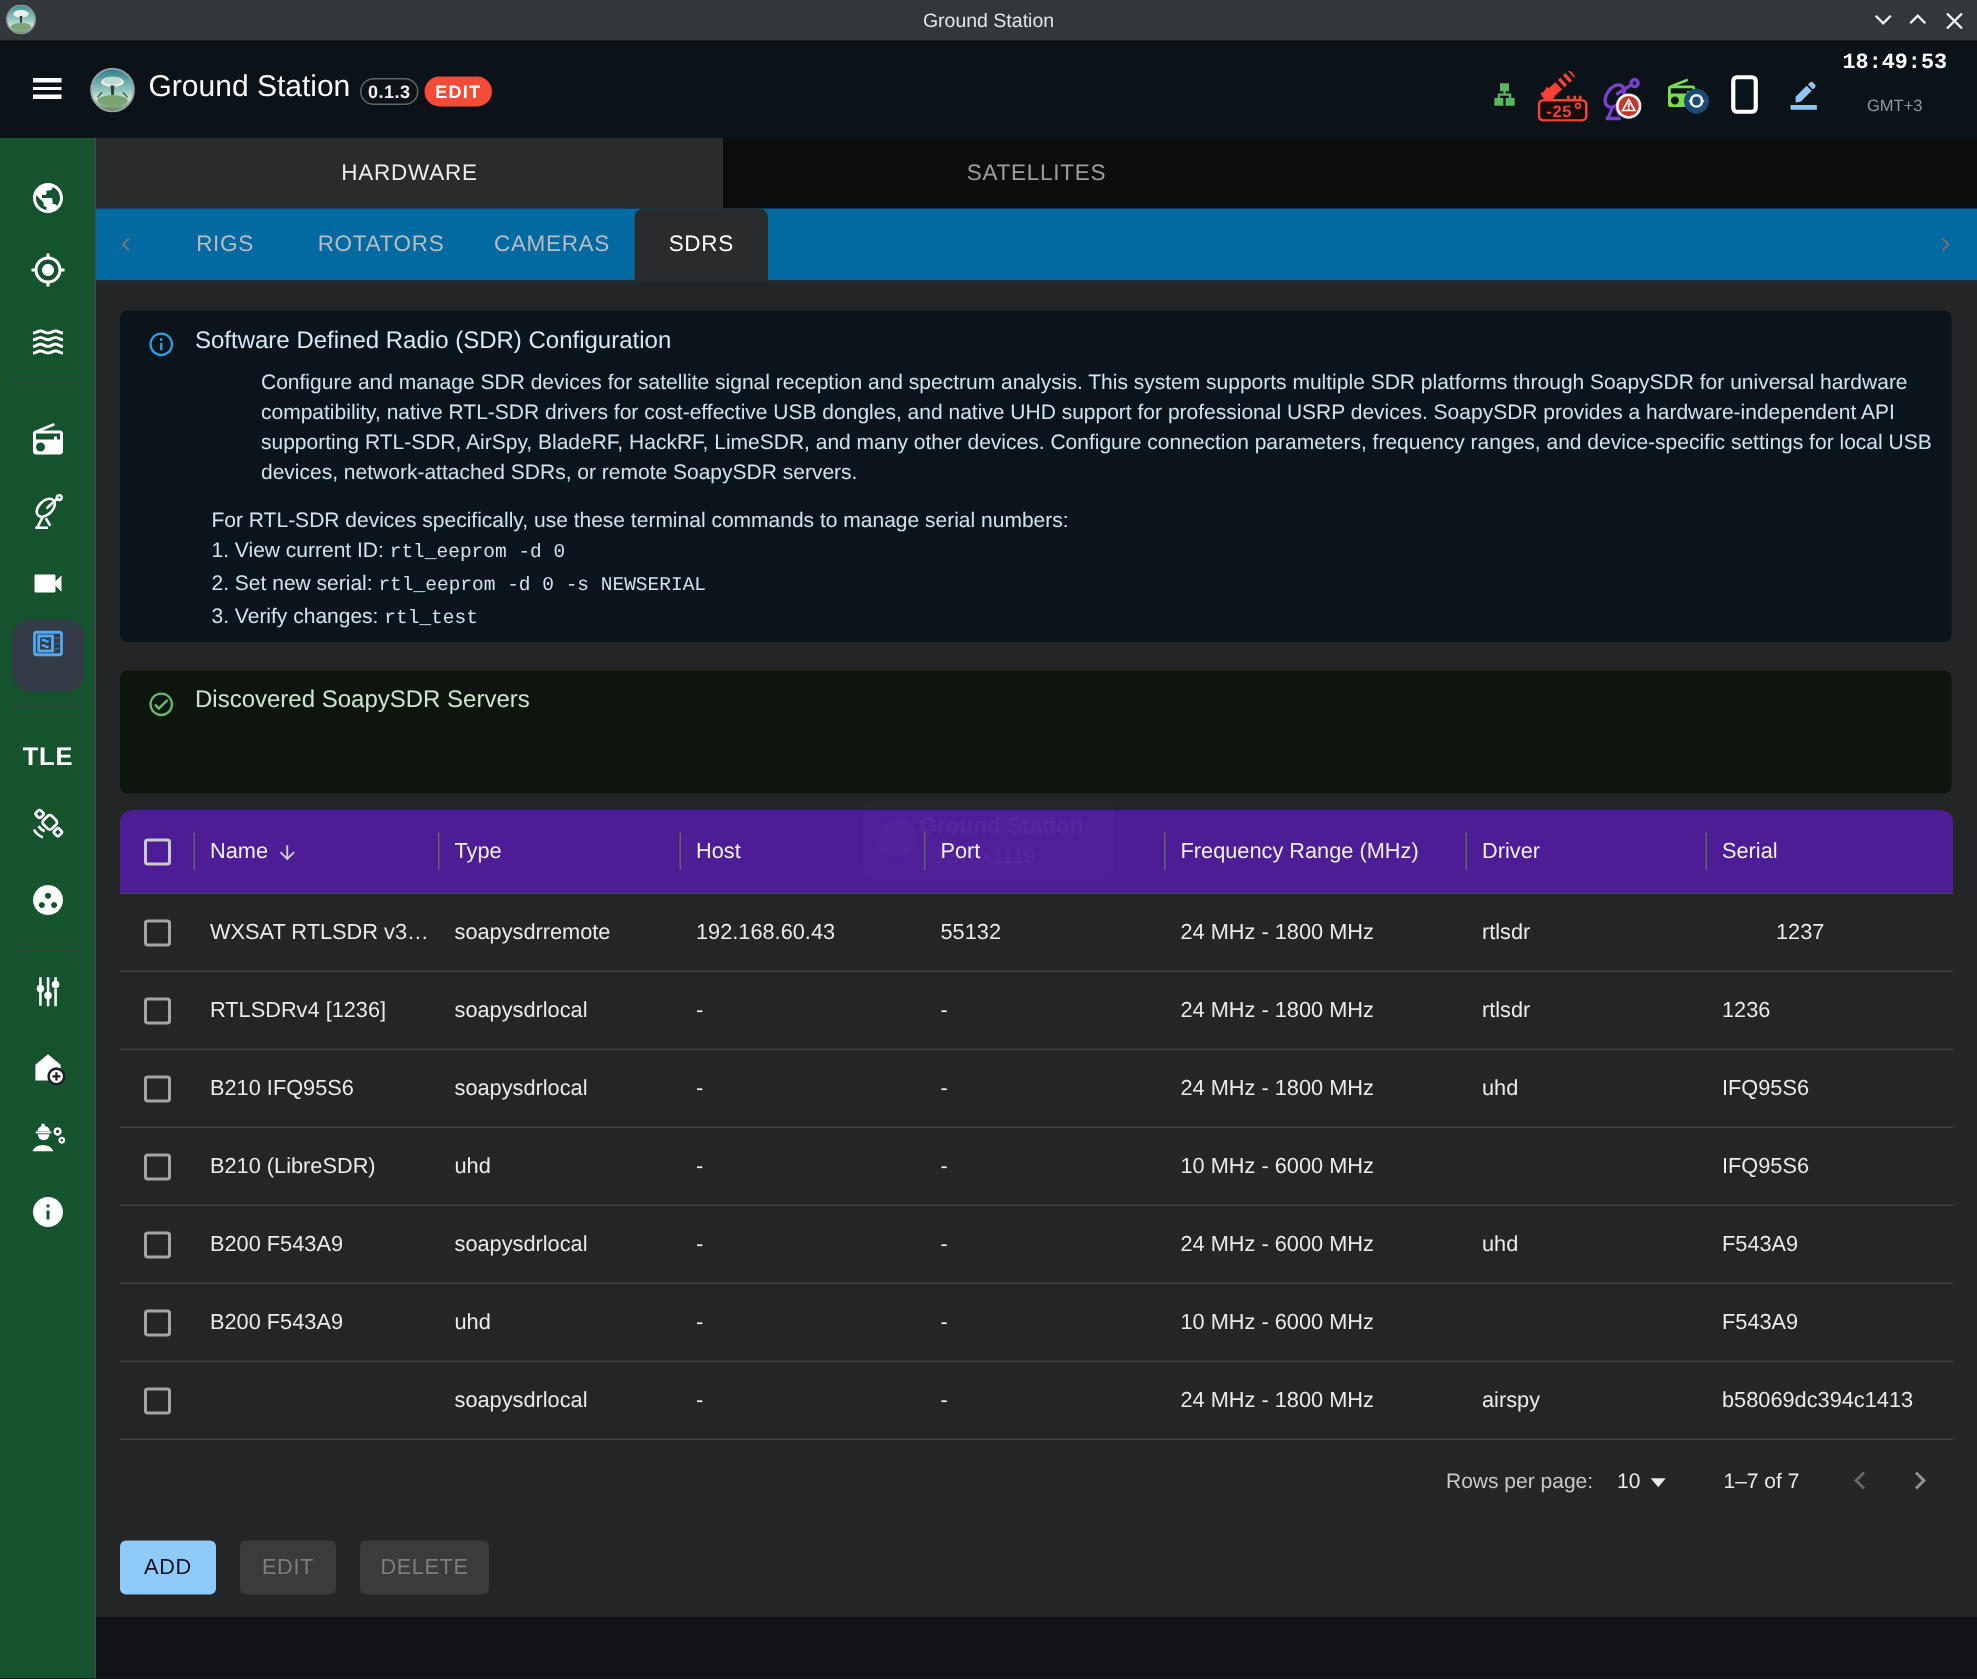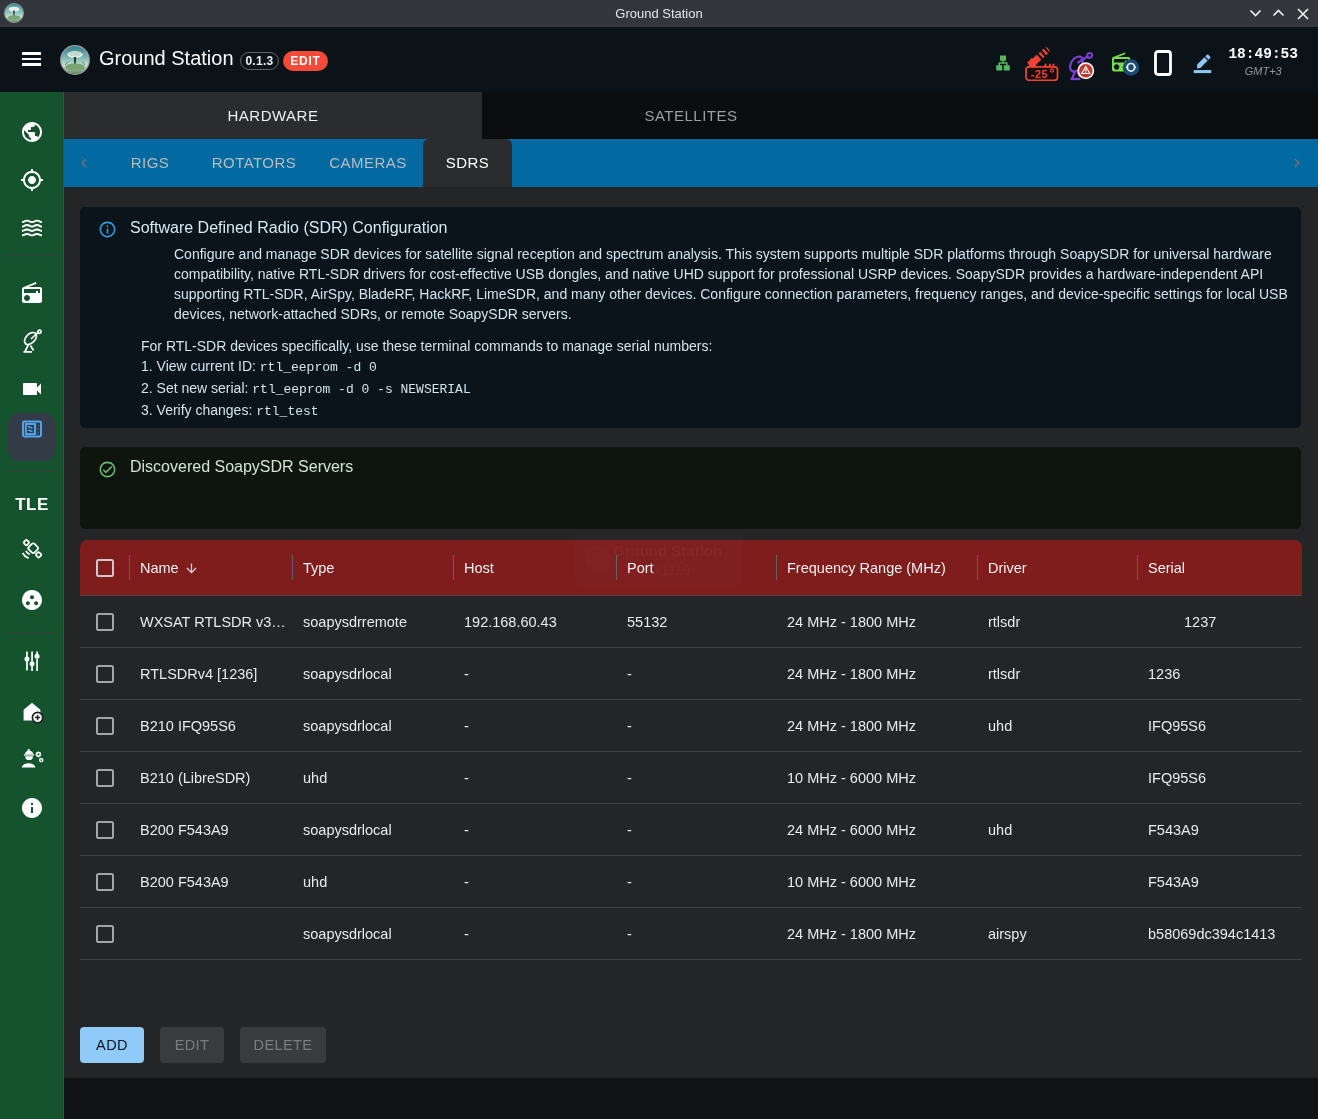--- a/index.html
+++ b/index.html
@@ -12,23 +12,23 @@
 #titlebar .wtitle { width:100%; text-align:center; line-height:27px; color:#e3e5e7; font-size:13px; }
 #appico { left:4px; top:3px; }
 
 
 #appbar { left:0; top:27px; width:1318px; height:65px; background:#0c1318; }
 #hamburger { left:22px; top:25px; width:19px; height:15px; }
 #hamburger div { height:2.7px; background:#fff; margin-bottom:3px; }
 #apptitle { left:99px; top:21px; font-size:20px; line-height:1; color:#fafafa; }
 .chip-ver { left:240px; top:25px; width:39px; height:18px; border:1px solid #5d666c; border-radius:9px; color:#eceef0; font-size:12px; font-weight:bold; text-align:center; line-height:16px; letter-spacing:0.3px; }
 .chip-prod { left:283px; top:24px; width:45px; height:20px; background:#f44a38; border-radius:10px; color:#fff; font-size:12px; font-weight:bold; text-align:center; line-height:20px; letter-spacing:0.8px; }
-#clock { right:20px; top:20px; text-align:center; }
+#clock { right:20px; top:8px; text-align:center; }
 #clock .time { font-size:14.5px; font-weight:bold; color:#fff; font-family:"Liberation Mono", monospace; line-height:1; }
-#clock .tz { font-size:11px; color:#8d979e; margin-top:4px; line-height:1;font-style:italic; }
+#clock .tz { font-size:11px; color:#8d979e; margin-top:16px; line-height:1; }
 .aicon { position:absolute; }
 
 
 #tabs { left:64px; top:92px; width:1254px; height:47px; background:#0c0d0e; }
 .tab { position:absolute; top:0; height:47px; width:418px; text-align:center; line-height:47px; font-size:15px; letter-spacing:0.5px; color:#9b9fa3; }
 .tab.active { background:#2a2b2c; color:#eceef0; }
 
 
 #subtabs { left:64px; top:139px; width:1254px; height:48px; background:#0369a1; }
 .stab { position:absolute; top:0; height:48px; line-height:48px; font-size:15px; letter-spacing:0.45px; color:#b9bcbf; text-align:center; width:100px; }
@@ -55,21 +55,21 @@
 #infocard .cmds { position:absolute; left:61px; top:129px; font-size:14px; line-height:20px; color:#d2e3ee; }
 .mono { font-family:"Liberation Mono", monospace; font-size:13px; }
 
 
 #okcard { left:16px; top:260px; width:1221px; height:82px; background:#0e150f; border-radius:5px; }
 #okcard .title { color:#d0e5d0; top:12px; }
 #okcard .line { position:absolute; left:63px; top:44px; font-size:13px; color:#d6e6d6; font-family:"Liberation Mono", monospace; line-height:1.3; }
 
 
 #tbl { left:16px; top:353px; width:1222px; }
-.thead { position:relative; height:56px; background:#7f1d1d; border-radius:8px 8px 0 0; border-bottom:1px solid #45474a; }
+.thead { position:relative; height:56px; background:#4c1d95; border-radius:8px 8px 0 0; border-bottom:1px solid #45474a; }
 .trow { position:relative; height:52px; border-bottom:1px solid #3e4043; }
 .cell { position:absolute; top:0; height:56px; line-height:56px; font-size:14.5px; color:#eef0f2; white-space:nowrap; }
 .trow .cell { height:52px; line-height:52px; color:#e8eaec; }
 .cb { position:absolute; left:16px; top:19px; width:18px; height:18px; border:2px solid #c8cacc; border-radius:2.5px; }
 .trow .cb { top:17px; border-color:#a3a6a9; }
 .vsep { position:absolute; top:15px; width:1px; height:25px; background:#606365; }
 
 
 #pgn { position:absolute; top:773px; left:0px; width:1254px; height:55px; color:#c9cbce; }
 #pgn div { position:absolute; top:0; line-height:55px; font-size:14px; white-space:nowrap; }
@@ -408,20 +408,34 @@
           <div class="cb"></div>
           <div class="cell" style="left:223px">soapysdrlocal</div>
           <div class="cell" style="left:384px">-</div>
           <div class="cell" style="left:547px">-</div>
           <div class="cell" style="left:707px">24 MHz - 1800 MHz</div>
           <div class="cell" style="left:908px">airspy</div>
           <div class="cell" style="left:1068px">b58069dc394c1413</div>
         </div>
     </div>
 
+    <div id="pgn" class="abs">
+      <div style="left:900px;color:#c6c8cb">Rows per page:</div>
+      <div style="left:1014px;color:#e8eaec">10</div>
+      <svg class="abs" style="left:1036px;top:25px" width="11" height="7" viewBox="0 0 11 7" fill="#e8eaec">
+          <path d="M0.5 0.5 h10 L5.5 6.5 Z"></path>
+        </svg>
+      <div style="left:1085px;color:#e8eaec">1–7 of 7</div>
+      <svg class="abs" style="left:1164px;top:15px" width="24" height="24" viewBox="0 0 24 24" fill="#63666a">
+          <path d="M15.4 7.4 L14 6 l-6 6 6 6 1.4-1.4 L10.8 12 Z"></path>
+        </svg>
+      <svg class="abs" style="left:1204px;top:15px" width="24" height="24" viewBox="0 0 24 24" fill="#8f9194">
+          <path d="M8.6 16.6 L10 18 l6-6 -6-6 -1.4 1.4 L13.2 12 Z"></path>
+        </svg>
+    </div>
 
     <div class="btn" id="badd">ADD</div>
     <div class="btn" id="bedit">EDIT</div>
     <div class="btn" id="bdel">DELETE</div>
   </div>
 
   <div id="wm" class="abs">
     <div class="logo"></div>
     <div class="l1">Ground Station</div>
     <div class="l2">1318x1119</div>

